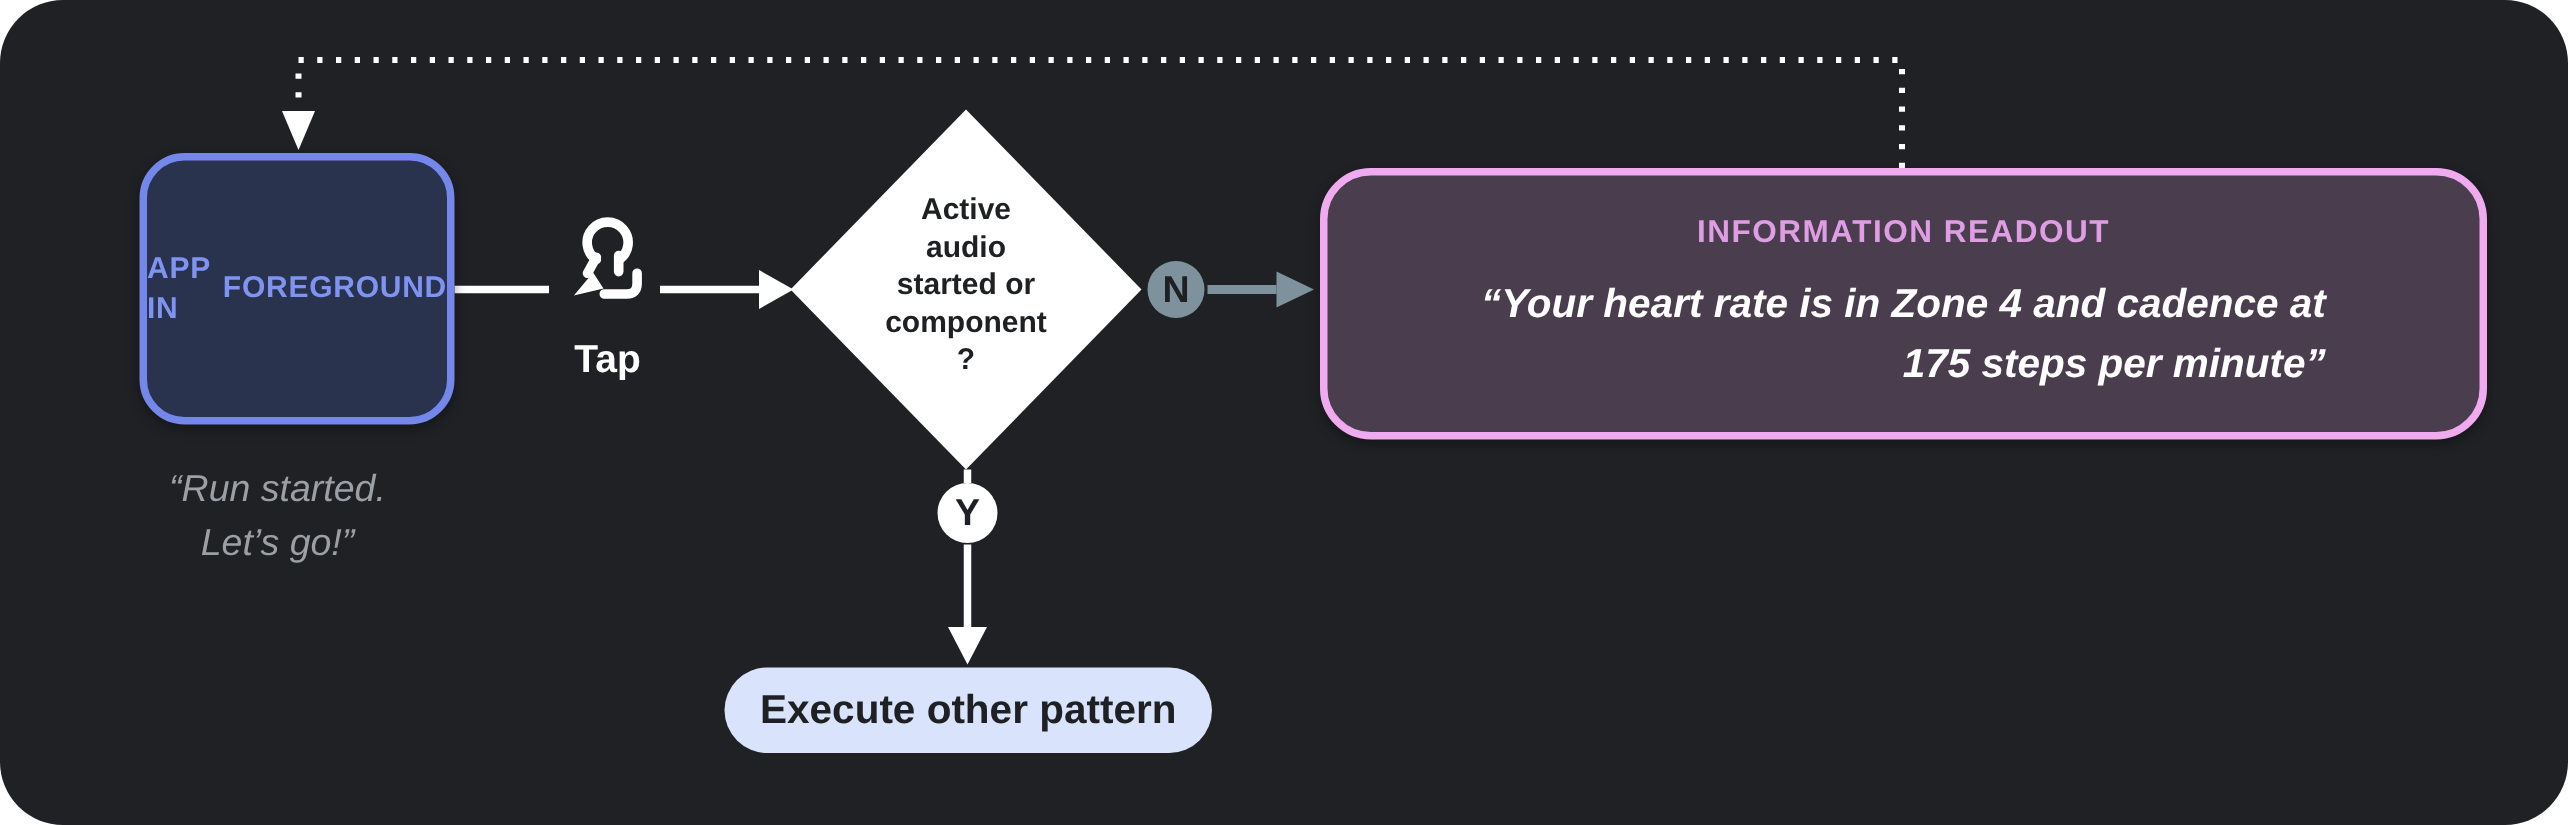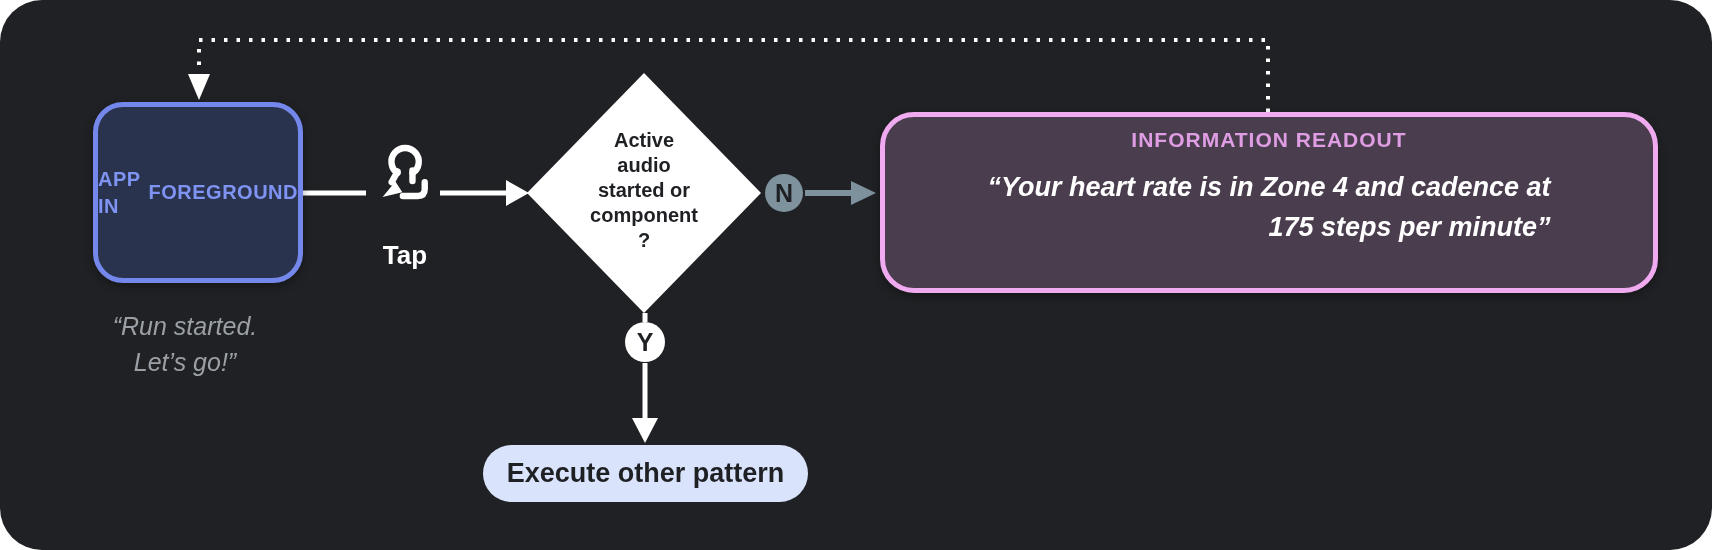--- a/index.html
+++ b/index.html
@@ -27,34 +27,34 @@
     background:var(--blue-fill);border:5px solid var(--blue-border);border-radius:30px;
     display:flex;flex-direction:row;align-items:center;justify-content:center;
     color:var(--blue-text);font-weight:bold;font-size:20px;letter-spacing:.5px;line-height:27px;
     box-shadow:0 3px 8px rgba(0,0,0,.35);}
   .caption{position:absolute;left:45px;top:308px;width:280px;text-align:center;
     color:var(--caption-gray);font-style:italic;font-size:25px;line-height:36px;}
 
   .tap-icon{position:absolute;left:373px;top:141px;width:64px;height:78px;}
   .tap-icon .st{stroke:var(--white);stroke-width:6;fill:none;stroke-linecap:round;stroke-linejoin:round;}
   .tap-icon .fl{fill:var(--white);}
-  .tap-label{position:absolute;left:355px;top:240px;width:100px;text-align:center;
+  .tap-label{position:absolute;left:355px;top:224px;width:100px;text-align:center;
     color:var(--white);font-weight:bold;font-size:26px;}
 
   .decision-text{position:absolute;left:564px;top:128px;width:160px;text-align:center;
     color:var(--dark-text);font-weight:bold;font-size:20px;line-height:25px;}
 
   .branch-circle{position:absolute;border-radius:50%;display:flex;align-items:center;justify-content:center;
     font-weight:bold;color:var(--dark-text);}
   .n-circle{left:765px;top:174px;width:38px;height:38px;background:var(--slate);font-size:25px;}
   .y-circle{left:625px;top:322px;width:40px;height:40px;background:var(--white);font-size:25px;}
 
   .readout-box{position:absolute;left:880px;top:112px;width:778px;height:181px;
     background:var(--purple-fill);border:5px solid var(--purple-border);border-radius:34px;
-    display:flex;flex-direction:column;align-items:center;padding-top:11px;
+    display:flex;flex-direction:column;align-items:center;padding-top:26px;
     box-shadow:0 3px 8px rgba(0,0,0,.35);}
   .readout-title{color:var(--purple-title);font-weight:bold;font-size:21px;letter-spacing:1px;}
   .readout-quote{margin-top:15px;text-align:right;color:var(--white);
     font-weight:bold;font-style:italic;font-size:27px;line-height:40px;}
 
   .pill{position:absolute;left:483px;top:445px;width:325px;height:57px;
     background:var(--pill-fill);border-radius:29px;display:flex;align-items:center;justify-content:center;
     color:var(--dark-text);font-weight:bold;font-size:27px;}
 </style>
 </head>

